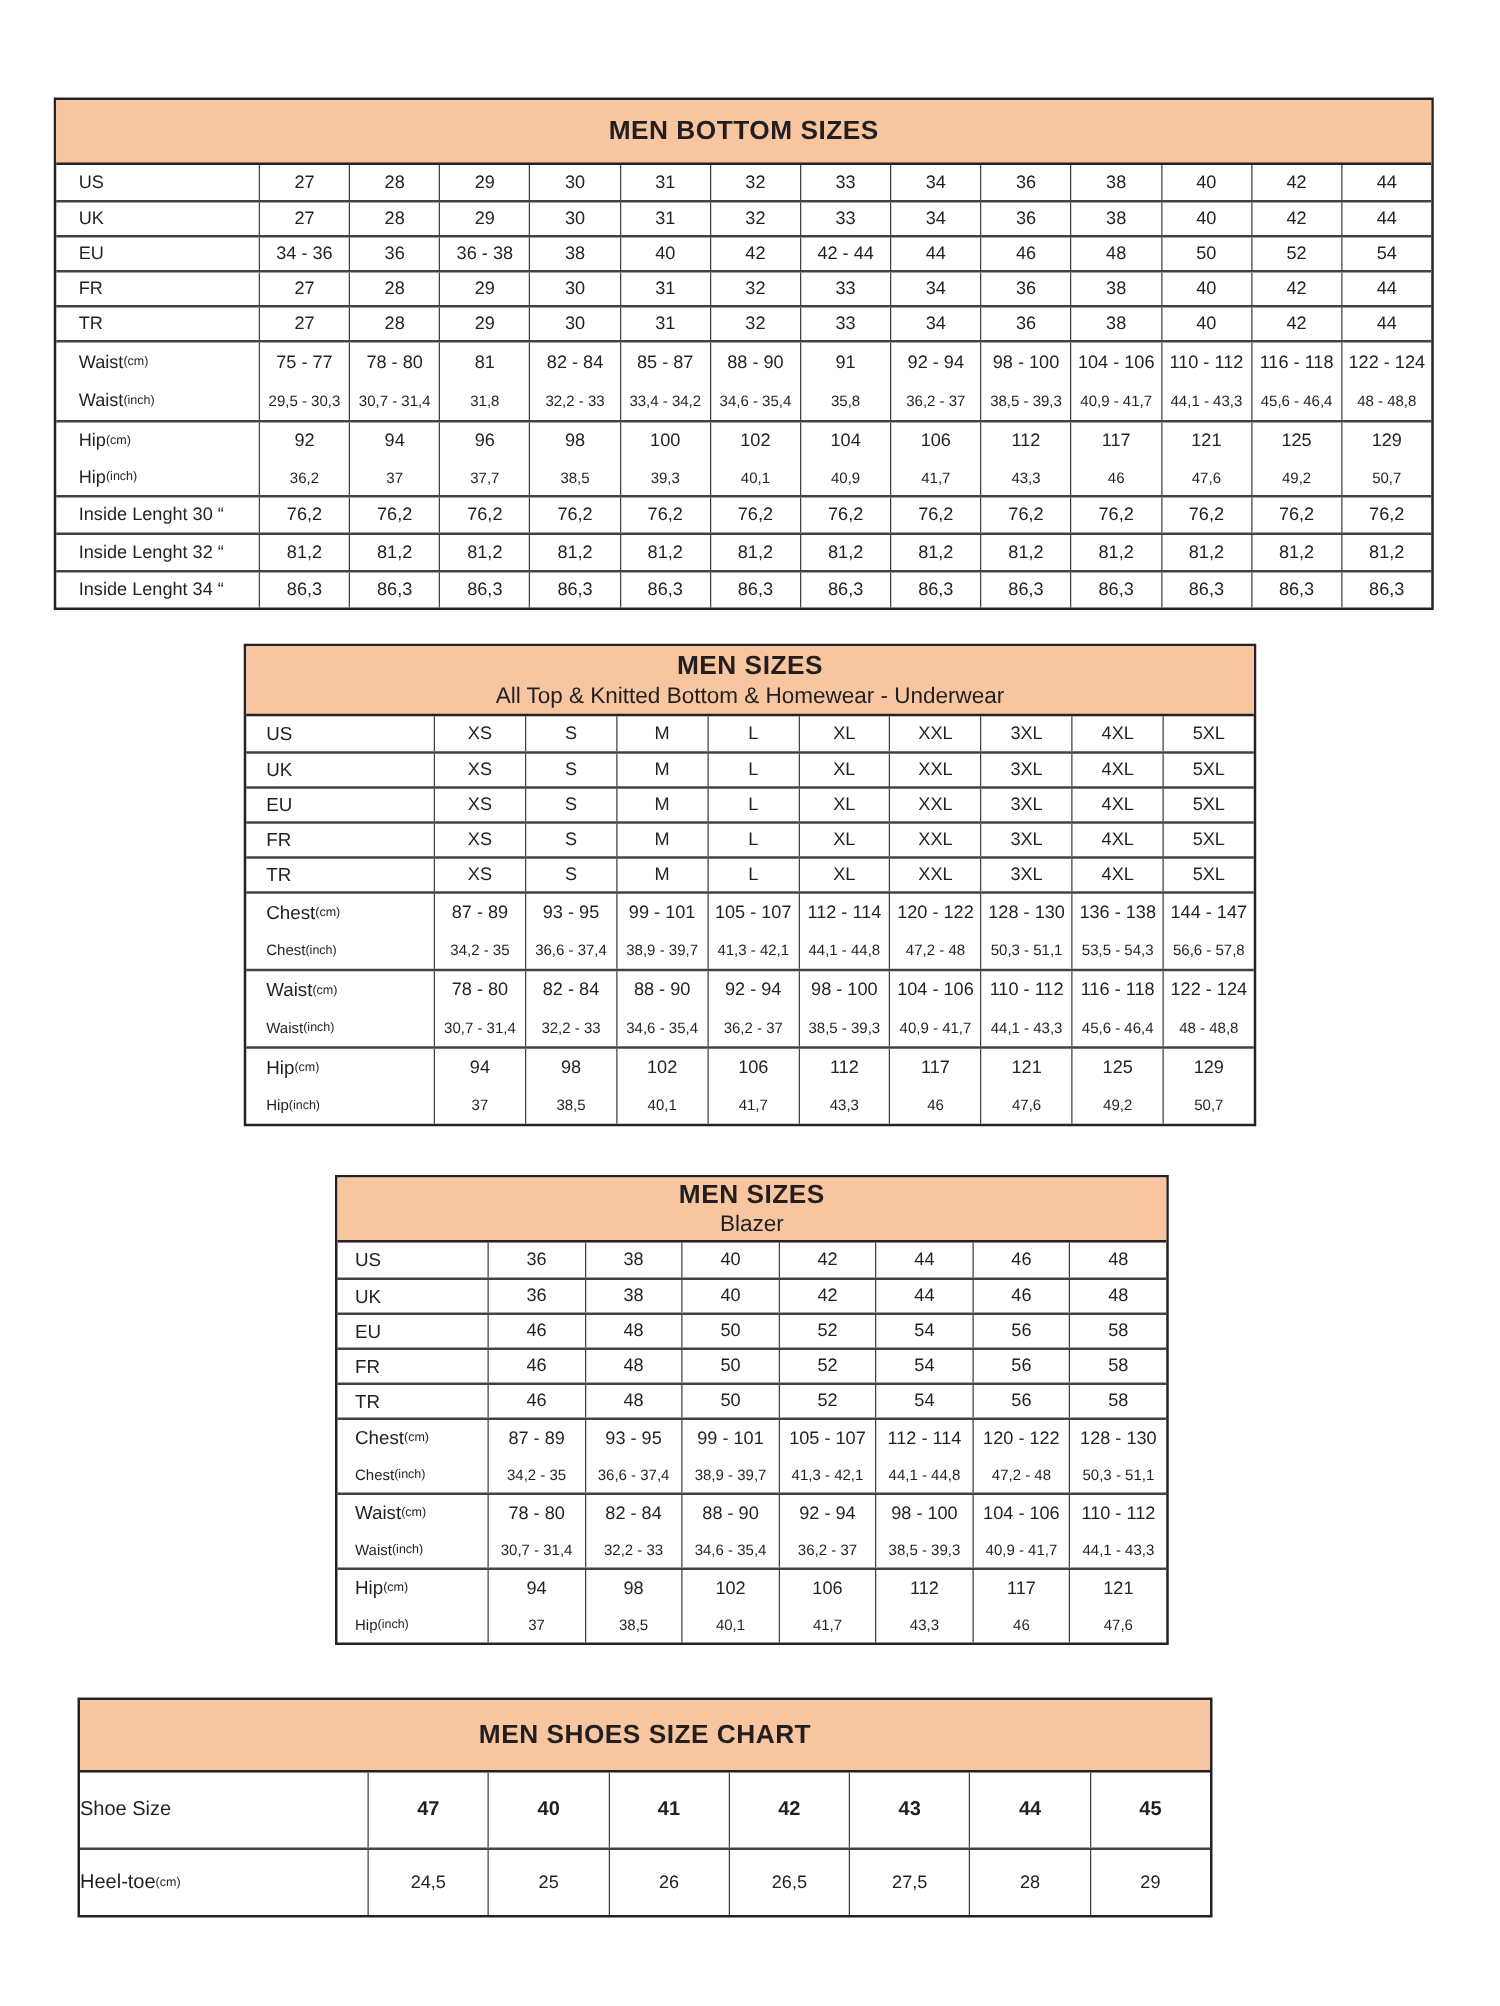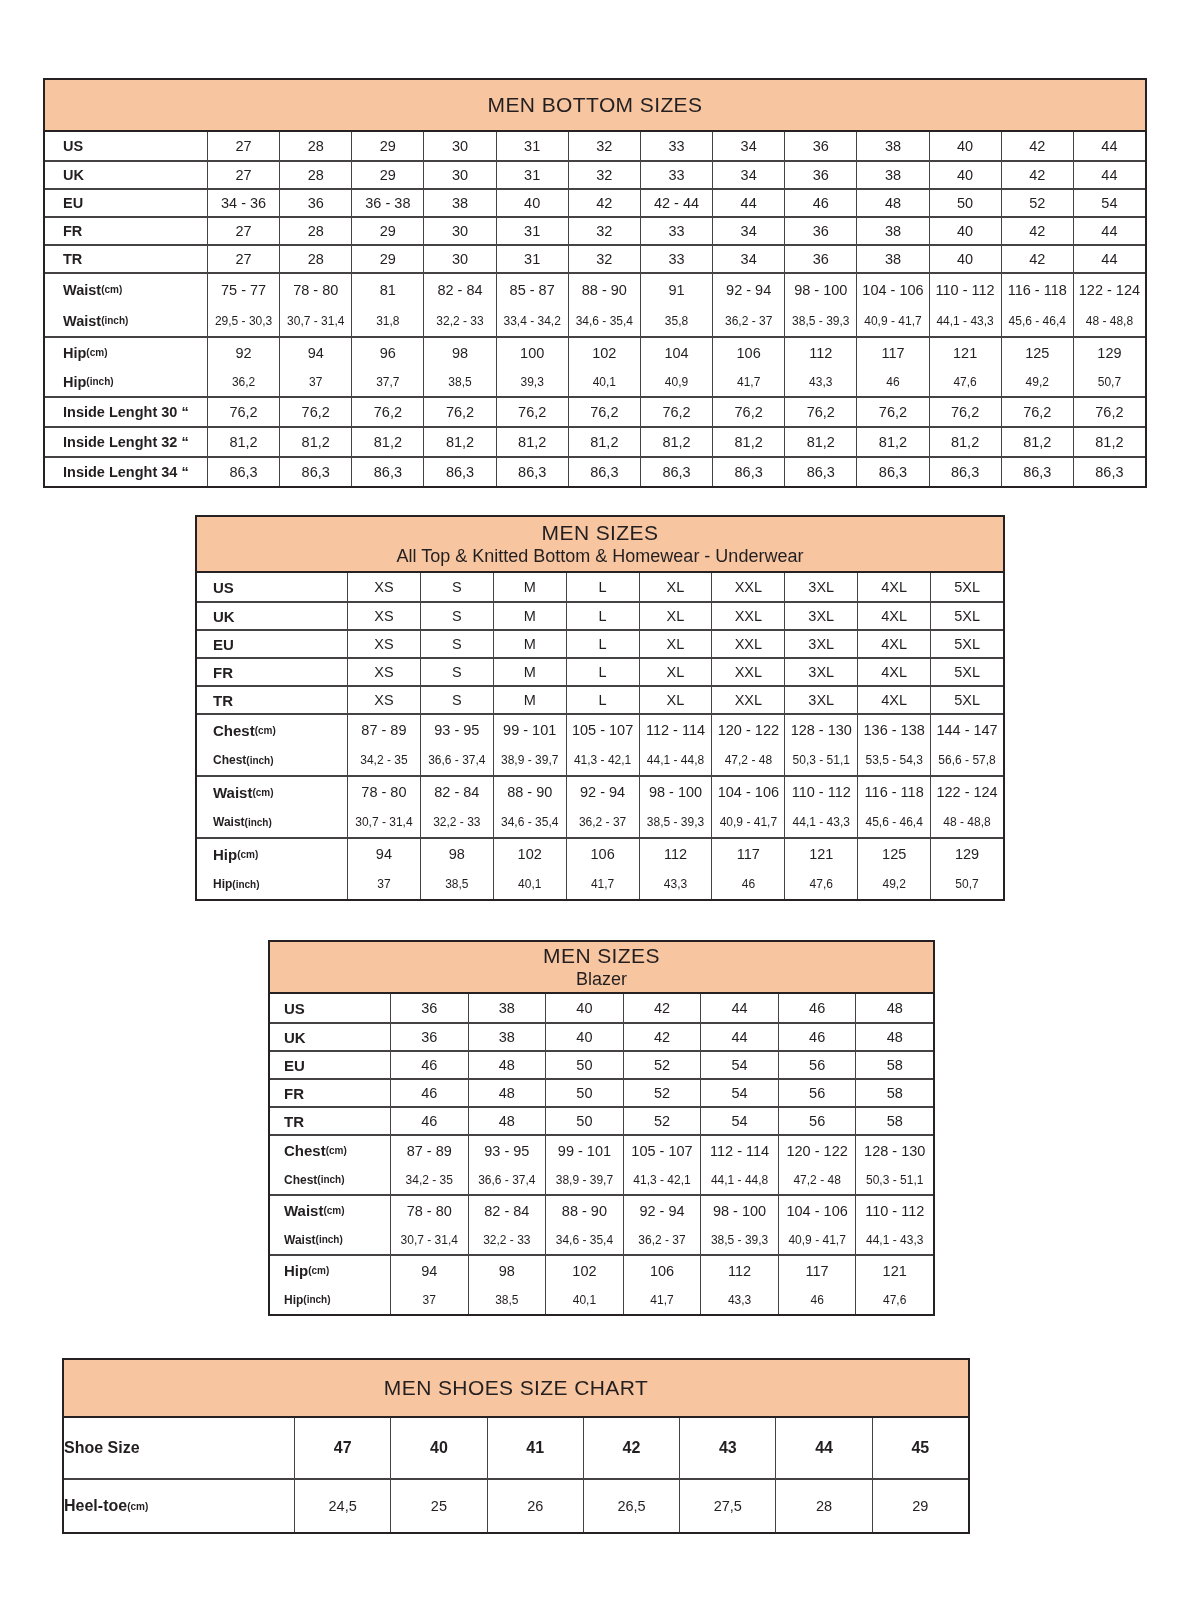--- a/index.html
+++ b/index.html
@@ -23,35 +23,35 @@
     box-sizing: border-box;
   }
   .tbl-head {
     background: var(--header-bg);
     border-bottom: 2px solid var(--border-dark);
     display: flex; flex-direction: column;
     align-items: center; justify-content: center;
     gap: 1px;
     box-sizing: border-box;
   }
-  .tbl-title { font-weight: 400; font-size: 21px; letter-spacing: .4px; }
+  .tbl-title { font-weight: 700; font-size: 21px; letter-spacing: .4px; }
   .tbl-subtitle { font-weight: 400; font-size: 18px; }
   .tbl-row {
     display: grid;
     box-sizing: border-box;
     border-top: 2px solid var(--border-mid);
   }
   .tbl div.tbl-row:first-of-type { border-top: 0; }
   .cell { display: flex; flex-direction: column; box-sizing: border-box; min-width: 0; }
   .cell + .cell { border-left: 1px solid var(--border-mid); }
   .line {
     flex: 1; display: flex; align-items: center; justify-content: center;
     font-size: 14.5px; white-space: nowrap;
   }
-  .label-cell .line { justify-content: flex-start; font-weight: 700; font-size: 15px; }
+  .label-cell .line { justify-content: flex-start; font-weight: 400; font-size: 15px; }
   .lbl-unit { font-size: 10px; }
   .line.small { font-size: 12px; }
 
   
   .t1 { left: 43px;  top: 78px;   width: 1104px; --label-w: 162px; }
   .t1 .tbl-head { height: 52px; }
   .t1 .tbl-row  { height: 28px; }
   .t1 .tbl-group { height: 64px; }
   .t1 div.tbl-row:nth-of-type(7) { height: 60px; }
   .t1 div.tbl-row:nth-of-type(n+8) { height: 30px; }

